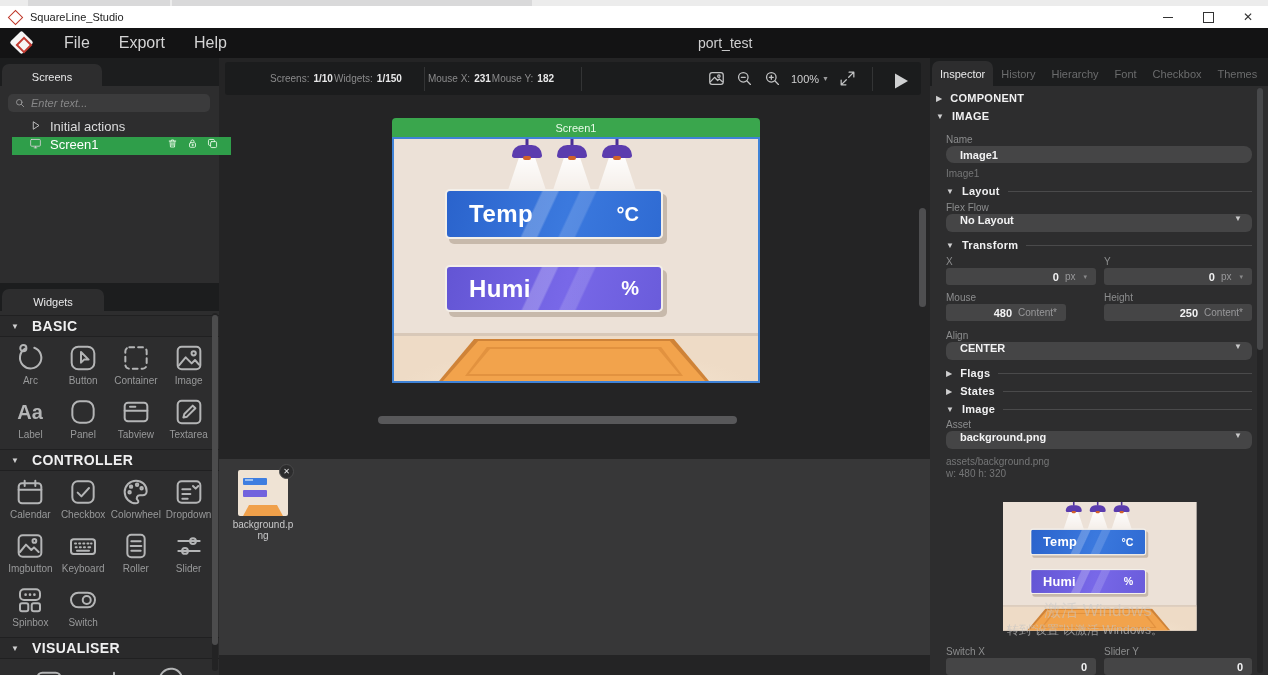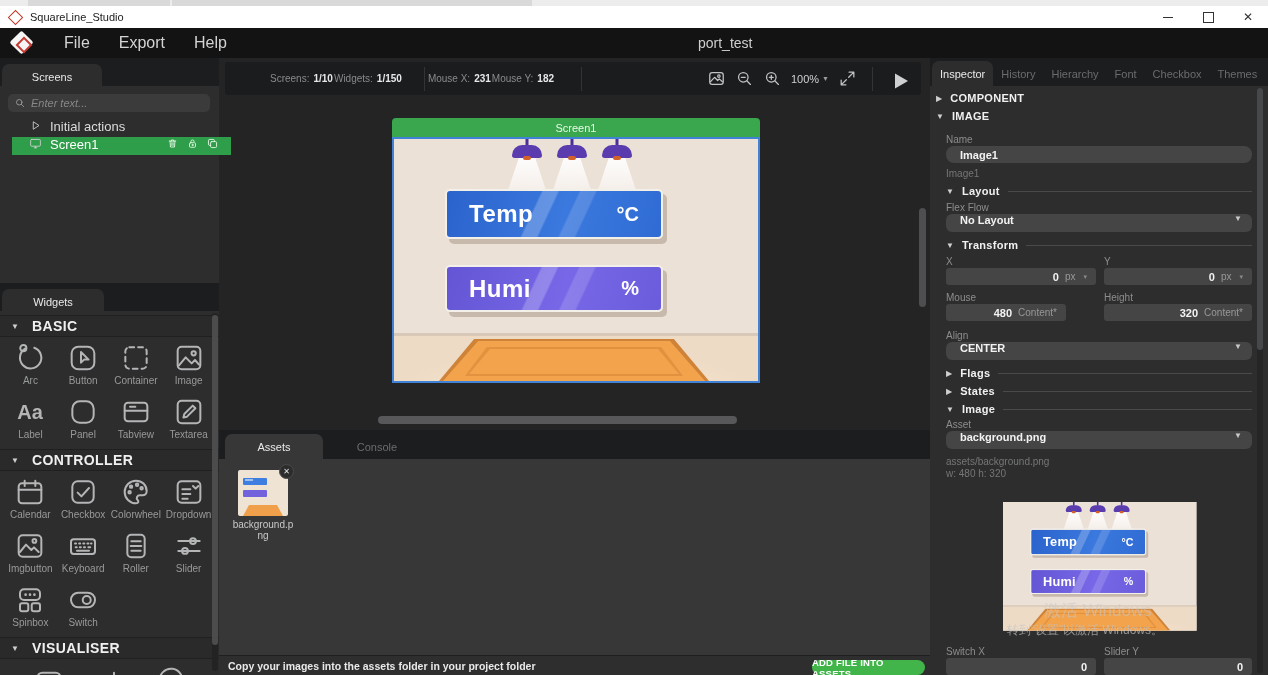--- a/index.html
+++ b/index.html
@@ -504,43 +504,29 @@
     </div>
     <div class="scene-panel" id="sp-humi">
       <span class="pl">Humi</span>
       <span class="pu">%</span>
     </div>
   </div>
 </div>
   <div class="abs" id="hscroll"></div>
   <div class="abs" id="vscroll"></div>
 
-  <div class="abs tabstrip" id="bottom-strip">
-    <div id="bottom-tabs">
-        <div class="tab active">
-          <span>Assets</span>
-        </div>
-        <div class="tab">
-          <span>Console</span>
-        </div>
-      </div>
-  </div>
   <div class="abs" id="assets-body">
     <div id="asset-card">
       <div class="b1"></div>
       <div class="b2"></div>
       <div class="tb"></div>
       <div id="asset-close">✕</div>
     </div>
     <div id="asset-name">background.png</div>
   </div>
-  <div class="abs" id="bottom-bar">
-    <span id="assets-hint">Copy your images into the assets folder in your project folder</span>
-    <div id="add-file-btn">ADD FILE INTO ASSETS</div>
-  </div>
 
   <div class="abs tabstrip" id="inspector-strip">
     <div id="inspector-tabs">
         <div class="tab active">
           <span>Inspector</span>
         </div>
         <div class="tab">
           <span>History</span>
         </div>
         <div class="tab">
@@ -602,21 +588,21 @@
         <span class="unit">px</span>
         <span class="tinycar">▾</span>
       </div>
     <div class="flabel" style="left:16px;top:206px">Mouse</div>
     <div class="flabel" style="left:174px;top:206px">Height</div>
     <div class="finput right-al" style="left:16px;top:218px;width:120px">
       <span class="val">480</span>
         <span class="unit">Content*</span>
       </div>
     <div class="finput right-al" style="left:174px;top:218px;width:148px">
-      <span class="val">320</span>
+      <span class="val">250</span>
         <span class="unit">Content*</span>
       </div>
 
     <div class="flabel" style="left:16px;top:244px">Align</div>
     <div class="fdrop" style="left:16px;top:256px;width:306px">
       <span class="val">CENTER</span>
         <span class="car">▼</span>
       </div>
 
     <div class="sec-header" style="left:16px;top:281px;width:306px">

